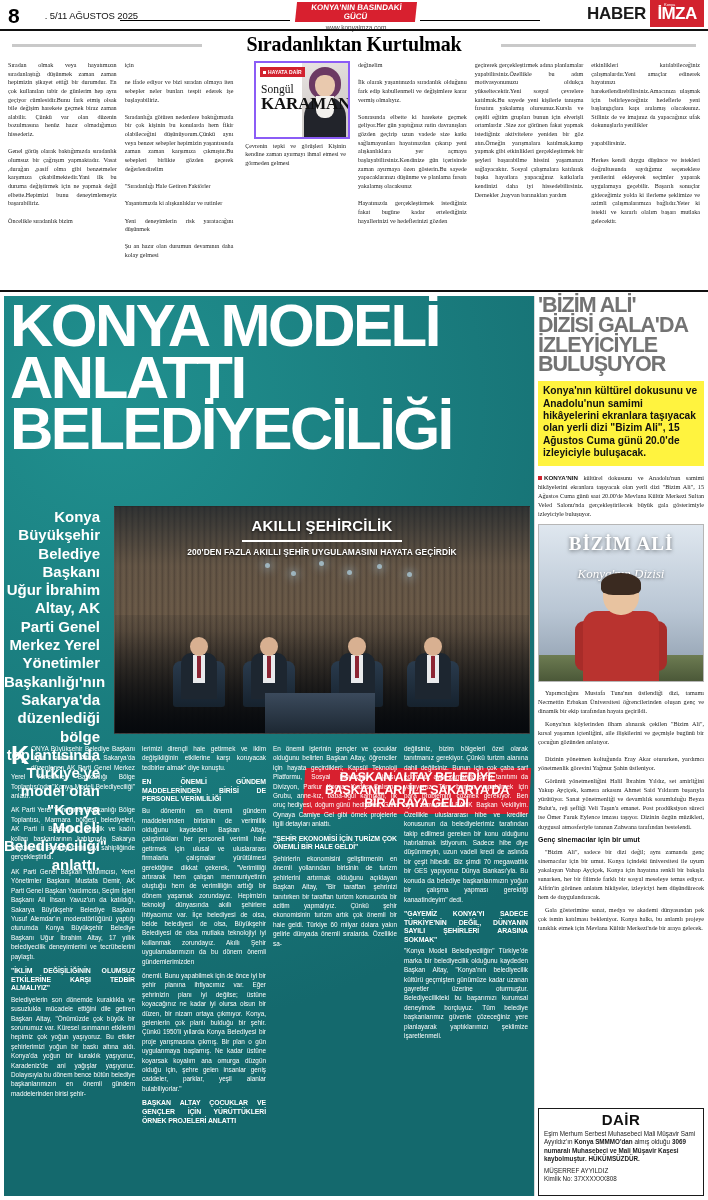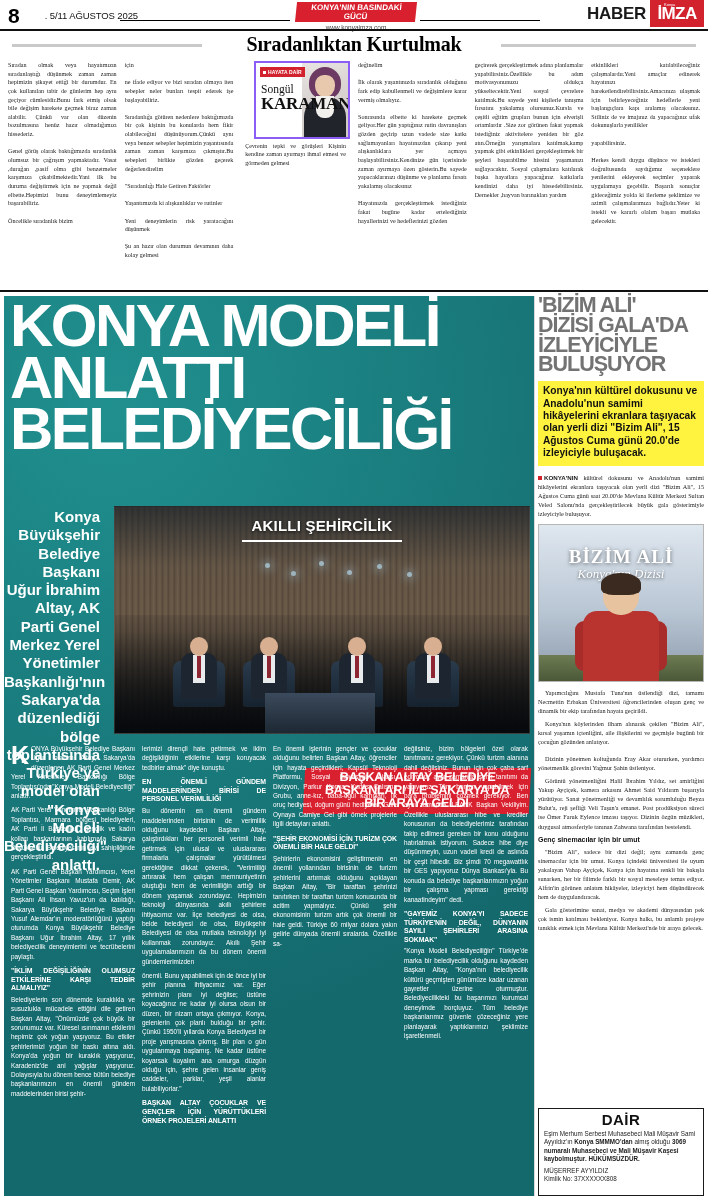--- a/index.html
+++ b/index.html
@@ -261,21 +261,21 @@
   }
 
   
   .poster {
     margin: 6px 0 0; width: 166px; height: 158px;
     background: linear-gradient(180deg,#cfd8e2 0%, #9fb0c2 38%, #6f7f90 100%);
     position: relative; overflow: hidden; border: 1px solid #b6b6b6;
   }
   .poster-sky { position:absolute; inset:0; background: linear-gradient(180deg,#dfe7ef,#b9c6d4 55%, #8b9aab); }
   .poster-title {
-    position:absolute; top: 18px; left:0; right:0; text-align:center;
+    position:absolute; top: 5px; left:0; right:0; text-align:center;
     font-family: "Liberation Serif", serif; font-weight: bold; color: #fff;
     font-size: 19px; letter-spacing: 1px; text-shadow: 0 1px 4px rgba(0,0,0,.55);
   }
   .poster-sub {
     position:absolute; top: 40px; left:0; right:0; text-align:center;
     font-family: "Liberation Serif", serif; font-style: italic; color: #fff;
     font-size: 13px; text-shadow: 0 1px 3px rgba(0,0,0,.6);
   }
   .poster-kid { position:absolute; bottom: 0; left: 50%; transform: translateX(-50%); width: 92px; height: 104px; }
   .k-head { position:absolute; left: 28px; top: 0; width: 36px; height: 38px; background:#e8c3a0; border-radius: 48%; }
@@ -412,20 +412,21 @@
       <div class="lights">
         <i style="left:150px;top:2px"></i>
           <i style="left:176px;top:10px"></i>
         <i style="left:204px;top:0px"></i>
           <i style="left:232px;top:9px"></i>
         <i style="left:262px;top:3px"></i>
           <i style="left:292px;top:11px"></i>
       </div>
       <div class="photo-title">AKILLI ŞEHİRCİLİK</div>
       <div class="photo-rule"></div>
+      <div class="photo-sub">200'DEN FAZLA AKILLI ŞEHİR UYGULAMASINI HAYATA GEÇİRDİK</div>
       <div class="stage">
         <div class="seat" style="left:58px"></div>
         <div class="seat" style="left:128px"></div>
         <div class="seat" style="left:216px"></div>
         <div class="seat" style="left:292px"></div>
         <div class="person" style="left:66px">
             <div class="p-body"></div>
             <div class="p-shirt"></div>
             <div class="p-tie"></div>
             <div class="p-head"></div>

